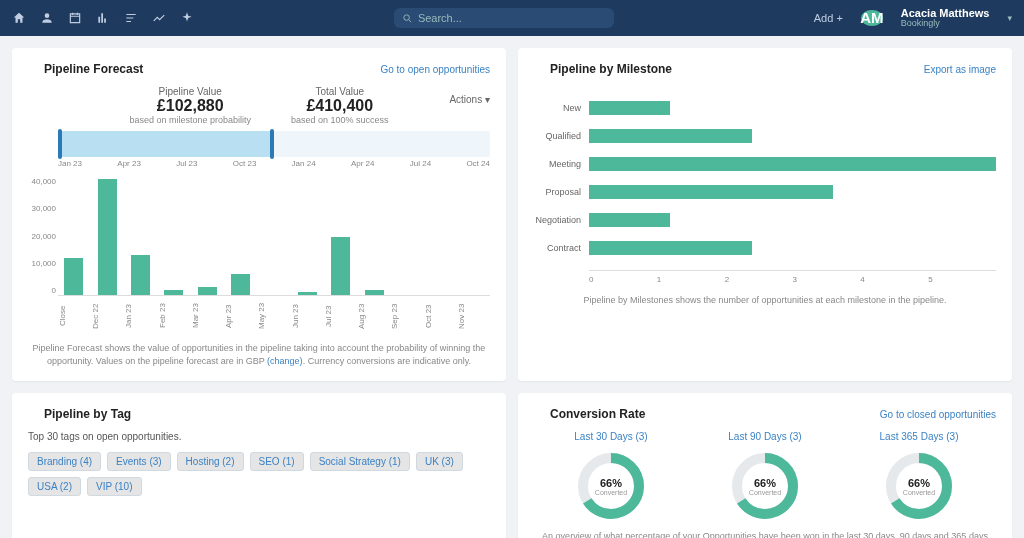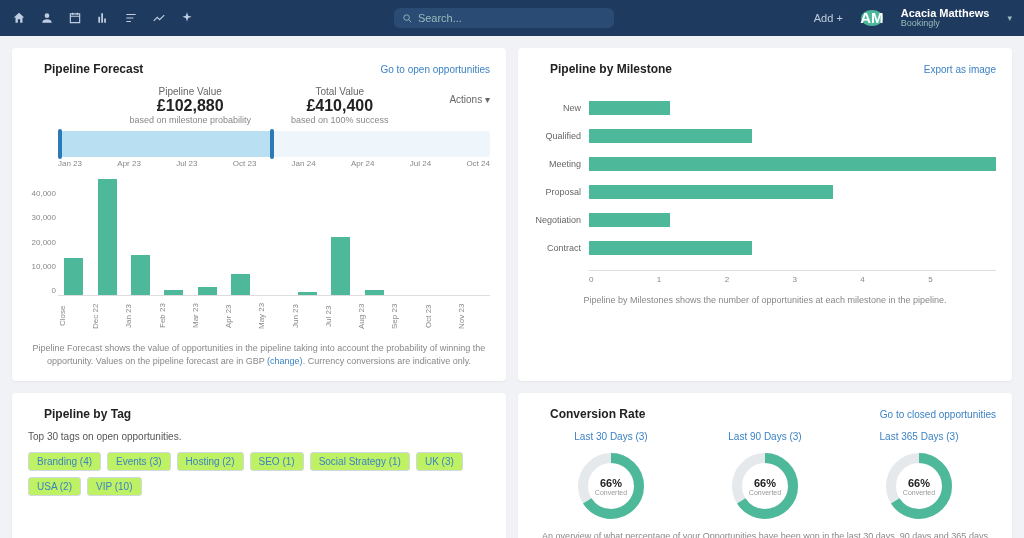--- a/index.html
+++ b/index.html
@@ -34,42 +34,42 @@
 .actions-dd { font-size: 10px; color: #666; cursor: pointer; position: absolute; right: 0; top: 8px; }
 
 .range-slider { height: 26px; margin: 4px 0 2px 30px; position: relative; }
 .range-track { position: absolute; inset: 0; background: #eef5fb; border-radius: 2px; overflow: hidden; }
 .range-fill { position: absolute; top: 0; bottom: 0; left: 0; width: 50%; background: #b9dff2; }
 .range-area { position: absolute; top: 0; bottom: 0; left: 0; width: 50%; }
 .range-handle { position: absolute; top: -2px; bottom: -2px; width: 4px; background: #2a7ab8; border-radius: 2px; cursor: ew-resize; }
 .range-labels { display: flex; justify-content: space-between; font-size: 8px; color: #888; margin: 2px 0 8px 30px; }
 
 .barchart { position: relative; height: 120px; margin-left: 30px; display: flex; align-items: flex-end; gap: 2px; border-bottom: 1px solid #ddd; }
-.y-axis { position: absolute; left: -30px; top: 13px; bottom: 0; width: 28px; display: flex; flex-direction: column; justify-content: space-between; font-size: 8px; color: #888; text-align: right; }
+.y-axis { position: absolute; left: -30px; top: 1px; bottom: 0; width: 28px; display: flex; flex-direction: column; justify-content: space-between; font-size: 8px; color: #888; text-align: right; }
 .bar-col { flex: 1; display: flex; flex-direction: column; align-items: center; height: 100%; justify-content: flex-end; }
 .bar { width: 60%; background: #4db89a; }
 .x-labels { display: flex; margin-left: 30px; margin-top: 4px; }
 .x-label { flex: 1; text-align: center; font-size: 8px; color: #888; writing-mode: vertical-rl; transform: rotate(180deg); height: 32px; }
 
 .card-footer { font-size: 9px; color: #888; text-align: center; margin-top: 10px; line-height: 1.4; }
 .card-footer a { color: #3b82c4; cursor: pointer; }
 
 
 .hbar-chart { margin: 20px 0 10px 0; }
 .hbar-row { display: flex; align-items: center; height: 24px; margin-bottom: 4px; }
 .hbar-label { width: 55px; font-size: 9px; color: #666; text-align: right; padding-right: 8px; }
 .hbar-track { flex: 1; height: 14px; position: relative; }
 .hbar-fill { height: 100%; background: #4db89a; }
 .hbar-axis { display: flex; margin-left: 55px; border-top: 1px solid #ddd; padding-top: 4px; }
 .hbar-tick { flex: 1; font-size: 8px; color: #888; text-align: left; }
 
 
 .tags-note { font-size: 10px; color: #555; margin-bottom: 10px; }
 .tag-list { display: flex; flex-wrap: wrap; gap: 6px; }
-.tag { border: 1px solid #d0d8e0; border-radius: 3px; padding: 3px 8px; font-size: 10px; color: #3b82c4; cursor: pointer; background: #bef264; }
+.tag { border: 1px solid #d0d8e0; border-radius: 3px; padding: 3px 8px; font-size: 10px; color: #3b82c4; cursor: pointer; background: #e5e5e5; }
 
 
 .conv-row { display: flex; justify-content: space-around; margin: 8px 0 6px; }
 .conv-col { text-align: center; flex: 1; }
 .conv-title { font-size: 10px; color: #3b82c4; margin-bottom: 10px; cursor: pointer; }
 .donut { width: 68px; height: 68px; margin: 0 auto; position: relative; }
 .donut svg { transform: rotate(-90deg); }
 .donut-bg { fill: none; stroke: #e6e9ec; stroke-width: 10; }
 .donut-fg { fill: none; stroke: #4db89a; stroke-width: 10; stroke-linecap: butt; }
 .donut-center { position: absolute; inset: 0; display: flex; flex-direction: column; align-items: center; justify-content: center; }

